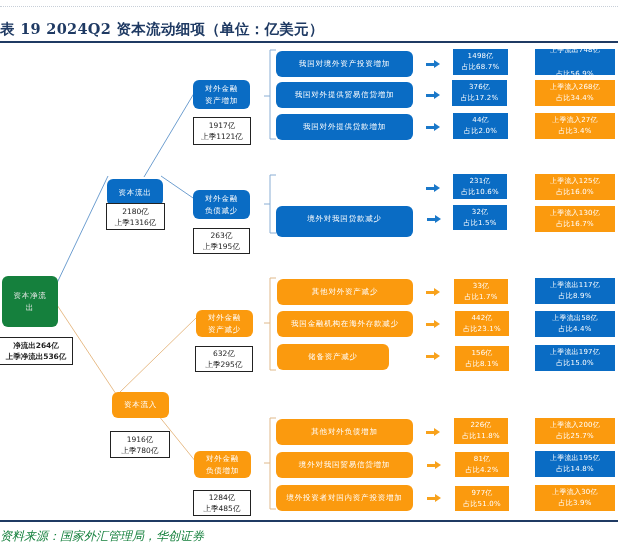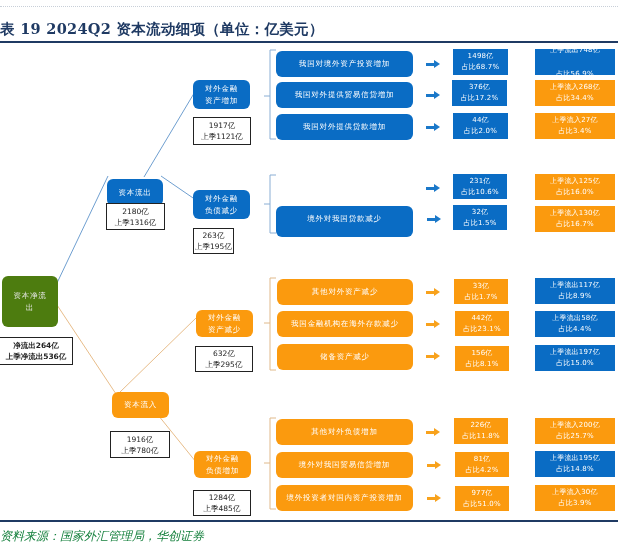--- a/index.html
+++ b/index.html
@@ -5,21 +5,21 @@
   html, body { margin:0; padding:0; background:#ffffff; }
   body { width:618px; height:547px; position:relative; overflow:hidden; font-family:"DejaVu Sans", sans-serif; }
   .topline { position:absolute; left:0; top:0; width:618px; height:6px; border-bottom:1px dotted #c8cfd8; }
   .title { position:absolute; left:0; top:20px; font-family:"DejaVu Serif", serif; font-weight:bold; font-size:14.5px; color:#1f3a63; white-space:nowrap; letter-spacing:0.3px;text-align:center; }
   .rule { position:absolute; left:0; width:618px; background:#1f3a63; }
   .source { position:absolute; left:0; top:528px; font-family:"DejaVu Serif", serif; font-style:italic; font-size:12px; color:#15803d; white-space:nowrap; }
   svg.links { position:absolute; left:0; top:0; }
   .node { position:absolute; color:#fff; display:flex; align-items:center; justify-content:center; text-align:center; font-size:7.5px; line-height:12px; box-sizing:border-box; letter-spacing:0.8px; }
   .blue { background:#0a6cc4; }
   .orange { background:#fb9a0e; }
-  .grey { background:#4d7c0f; color:#e8e8e8; }
+  .grey { background:#15803d; color:#e8e8e8; }
   .r { border-radius:6px; }
   .sq { border-radius:0; font-size:7px; line-height:11px; letter-spacing:0.2px; }
   .pill { border-radius:6px; font-size:7.5px; }
   .stat { position:absolute; background:#fff; border:1.5px solid #222; box-sizing:border-box; display:flex; flex-direction:column; align-items:center; justify-content:center; font-size:7.5px; line-height:11px; color:#222; }
   .arrow { position:absolute; width:14px; height:9px; }
   .arrow .shaft { position:absolute; left:0; top:3px; width:8px; height:3px; }
   .arrow .head { position:absolute; left:8px; top:0; width:0; height:0; border-top:4.5px solid transparent; border-bottom:4.5px solid transparent; border-left:6px solid; }
   .arrow.b .shaft { background:#1a78c9; } .arrow.b .head { border-left-color:#1a78c9; }
   .arrow.o .shaft { background:#f8a21c; } .arrow.o .head { border-left-color:#f8a21c; }
 </style>
@@ -76,21 +76,21 @@
 </div>
 <div class="stat" style="left:193px;top:117px;width:58px;height:28px;">
   <span>1917亿</span>
   <span>上季1121亿</span>
 </div>
 
 <div class="node blue r" style="left:193px;top:190px;width:57px;height:29px;flex-direction:column;">
   <span>对外金融</span>
   <span>负债减少</span>
 </div>
-<div class="stat" style="left:193px;top:228px;width:41px;height:26px;">
+<div class="stat" style="left:193px;top:228px;width:57px;height:26px;">
   <span>263亿</span>
   <span>上季195亿</span>
 </div>
 
 <div class="node orange r" style="left:196px;top:310px;width:57px;height:27px;flex-direction:column;">
   <span>对外金融</span>
   <span>资产减少</span>
 </div>
 <div class="stat" style="left:195px;top:346px;width:58px;height:26px;">
   <span>632亿</span>
@@ -108,21 +108,21 @@
 
 <div class="node blue pill" style="left:276px;top:51px;width:137px;height:26px;">我国对境外资产投资增加</div>
 <div class="node blue pill" style="left:276px;top:82px;width:137px;height:26px;">我国对外提供贸易信贷增加</div>
 <div class="node blue pill" style="left:276px;top:114px;width:137px;height:26px;">我国对外提供贷款增加</div>
 
 <div class="node blue pill" style="left:276px;top:175px;width:137px;height:26px;margin-top:36px;">境外对我国金融机构存款减少</div>
 <div class="node blue pill" style="left:276px;top:206px;width:137px;height:26px;">境外对我国贷款减少</div>
 
 <div class="node orange pill" style="left:277px;top:279px;width:136px;height:26px;">其他对外资产减少</div>
 <div class="node orange pill" style="left:277px;top:311px;width:136px;height:26px;">我国金融机构在海外存款减少</div>
-<div class="node orange pill" style="left:277px;top:344px;width:136px;height:26px;">储备资产减少</div>
+<div class="node orange pill" style="left:277px;top:344px;width:112px;height:26px;">储备资产减少</div>
 
 <div class="node orange pill" style="left:276px;top:419px;width:137px;height:26px;">其他对外负债增加</div>
 <div class="node orange pill" style="left:276px;top:452px;width:137px;height:26px;">境外对我国贸易信贷增加</div>
 <div class="node orange pill" style="left:276px;top:485px;width:137px;height:26px;">境外投资者对国内资产投资增加</div>
 
 <div class="arrow b" style="left:426px;top:60px;">
     <div class="shaft"></div>
     <div class="head"></div>
   </div>
 <div class="arrow b" style="left:426px;top:91px;">

